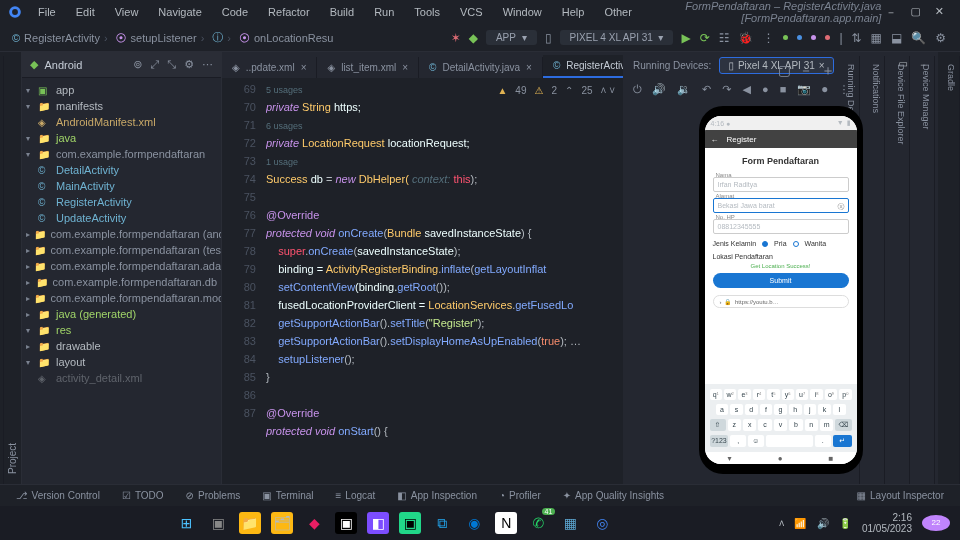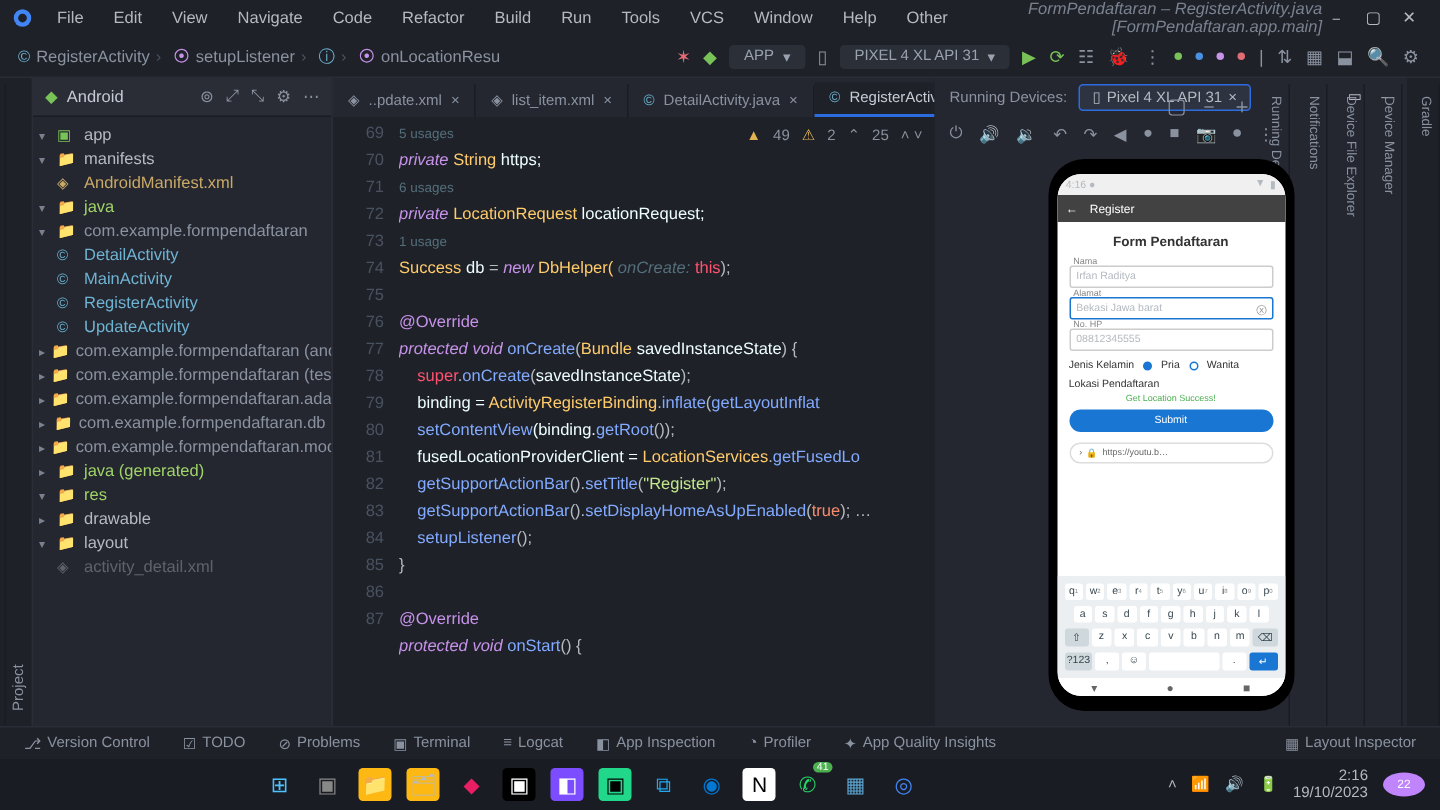--- a/index.html
+++ b/index.html
@@ -349,21 +349,21 @@
             <span>2</span>
           <span>⌃</span>
             <span>25</span>
           <span>˄ ˅</span>
         </div>
         <div class="line"><span class="usages">5 usages</span></div>
         <div class="line"><span class="kw">private</span> <span class="type">String</span> <span class="id">https;</span></div>
         <div class="line"><span class="usages">6 usages</span></div>
         <div class="line"><span class="kw">private</span> <span class="type">LocationRequest</span> <span class="id">locationRequest;</span></div>
         <div class="line"><span class="usages">1 usage</span></div>
-        <div class="line"><span class="type">Success </span><span class="id">db</span><span> = </span><span class="kw">new </span><span class="type">DbHelper(</span><span class="cmt"> onCreate: </span><span class="this">this</span><span>);</span></div>
+        <div class="line"><span class="type">Success </span><span class="id">db</span><span> = </span><span class="kw">new </span><span class="type">DbHelper(</span><span class="cmt"> context: </span><span class="this">this</span><span>);</span></div>
         <div class="line"></div>
         <div class="line"><span class="ann">@Override</span></div>
         <div class="line"><span class="kw">protected </span><span class="kw">void </span><span class="fn">onCreate</span><span>(</span><span class="type">Bundle </span><span class="id">savedInstanceState</span><span>) {</span></div>
         <div class="line">    <span class="this">super</span><span>.</span><span class="fn">onCreate</span><span>(</span><span class="id">savedInstanceState</span><span>);</span></div>
         <div class="line">    <span class="id">binding = </span><span class="type">ActivityRegisterBinding</span><span>.</span><span class="fn">inflate</span><span>(</span><span class="fn">getLayoutInflat</span></div>
         <div class="line">    <span class="fn">setContentView</span><span class="id">(binding.</span><span class="fn">getRoot</span><span>());</span></div>
         <div class="line">    <span class="id">fusedLocationProviderClient = </span><span class="type">LocationServices</span><span>.</span><span class="fn">getFusedLo</span></div>
         <div class="line">    <span class="fn">getSupportActionBar</span><span>().</span><span class="fn">setTitle</span><span>(</span><span class="str">"Register"</span><span>);</span></div>
         <div class="line">    <span class="fn">getSupportActionBar</span><span>().</span><span class="fn">setDisplayHomeAsUpEnabled</span><span>(</span><span class="bool">true</span><span>); …</span></div>
         <div class="line">    <span class="fn">setupListener</span><span>();</span></div>
@@ -584,17 +584,17 @@
     <div class="tico" style="color:#5ba4cf">▦</div>
     <div class="tico" style="color:#4285f4">◎</div>
   </div>
   <div class="right">
     <span>˄</span>
     <span>📶</span>
     <span>🔊</span>
     <span>🔋</span>
     <div class="time">
         <div>2:16</div>
-        <div>19/10/2023</div>
+        <div>01/05/2023</div>
       </div>
     <span style="background:#c084fc;border-radius:50%;width:28px;height:16px;text-align:center;line-height:16px;font-size:8px;color:#fff">22</span>
   </div>
 </div>
 
 </body></html>

